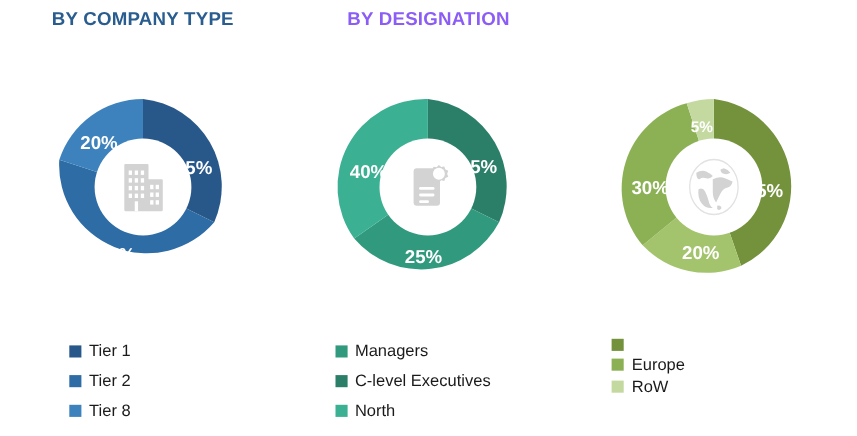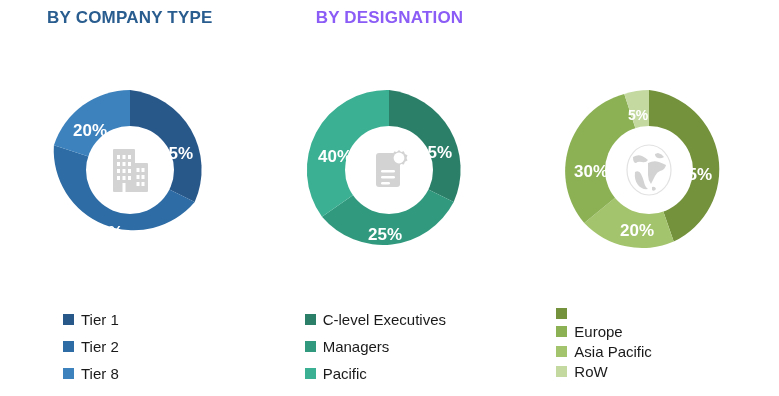--- a/index.html
+++ b/index.html
@@ -151,30 +151,30 @@
           <g fill="#d3d3d3">
             <path d="M38 8 l2.1 1.9 2.8-.6 1 2.7 2.6 1.2-1 2.7 1 2.7-2.6 1.2-1 2.7-2.8-.6L38 24l-2.1-1.9-2.8.6-1-2.7-2.6-1.2 1-2.7-1-2.7 2.6-1.2 1-2.7 2.8.6z"></path>
             <circle cx="38" cy="16" r="5.4" fill="#ffffff"></circle>
           </g>
         </svg>
       </div>
     </div>
 
     <div class="legend">
       <div class="legend-item">
+        <span class="legend-swatch" style="background:#319a7e"></span>
+        <span class="legend-label">Managers</span>
+      </div>
+      <div class="legend-item">
         <span class="legend-swatch" style="background:#2b7f69"></span>
         <span class="legend-label">C-level Executives</span>
       </div>
       <div class="legend-item">
-        <span class="legend-swatch" style="background:#319a7e"></span>
-        <span class="legend-label">Managers</span>
-      </div>
-      <div class="legend-item">
         <span class="legend-swatch" style="background:#3cb093"></span>
-        <span class="legend-label">Pacific</span>
+        <span class="legend-label">North</span>
       </div>
     </div>
   </div>
 
   <div class="panel p3">
 
     <div class="donut-wrap">
       <svg class="donut-svg" viewBox="0 0 164 164">
 
         <path fill="#74923c" d="M 82 82 L 82 2 A 80 80 0 0 1 106.72 153.62 Z"></path>
@@ -208,23 +208,19 @@
 
     <div class="legend">
       <div class="legend-item">
         <span class="legend-swatch" style="background:#74923c"></span>
       </div>
       <div class="legend-item">
         <span class="legend-swatch" style="background:#8cb155"></span>
         <span class="legend-label">Europe</span>
       </div>
       <div class="legend-item">
-        <span class="legend-swatch" style="background:#a3c46c"></span>
-        <span class="legend-label">Asia Pacific</span>
-      </div>
-      <div class="legend-item">
         <span class="legend-swatch" style="background:#c3d9a0"></span>
         <span class="legend-label">RoW</span>
       </div>
     </div>
   </div>
 
 </div>
 
 </body></html>

